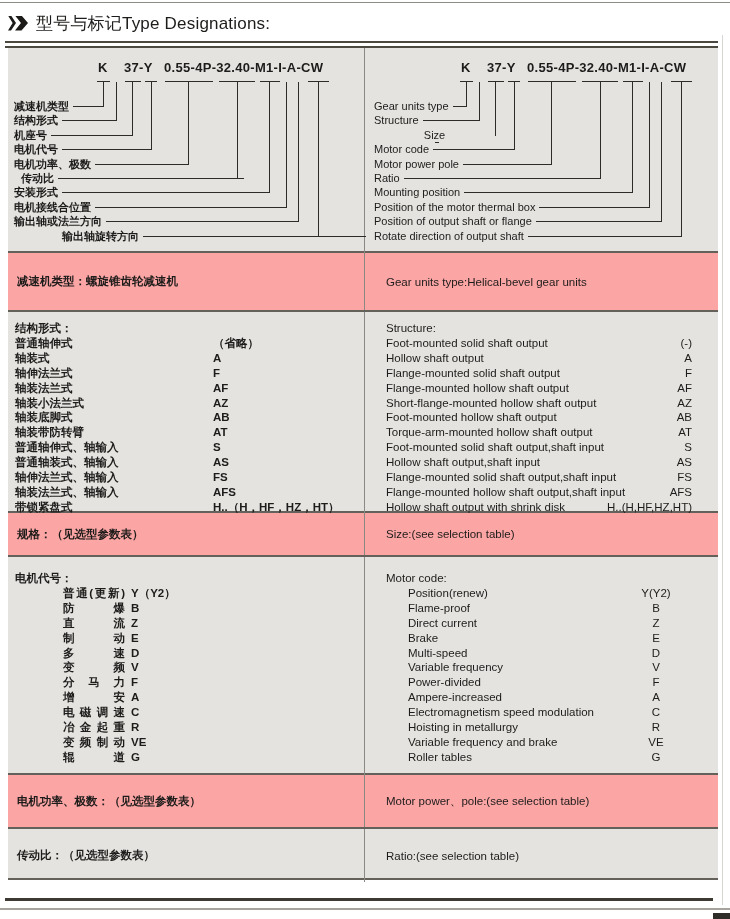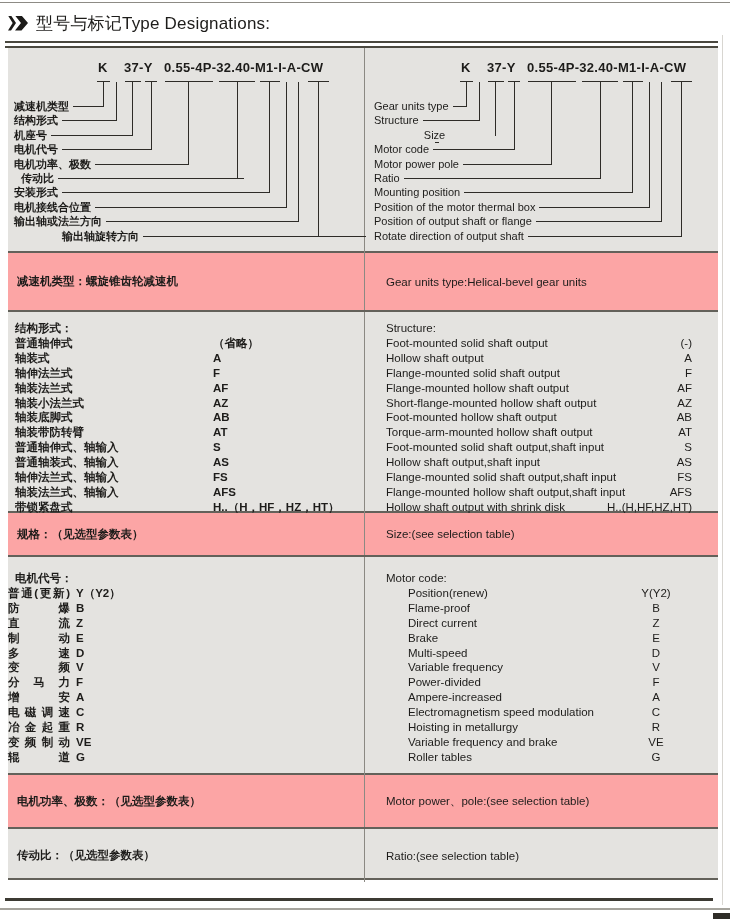--- a/index.html
+++ b/index.html
@@ -64,21 +64,21 @@
   .sec .title-cn { padding-left:7px; }
   .sec .title-en { padding-left:21px; }
   .s-row-cn { display:flex; padding-left:7px; }
   .s-row-cn .slabel { width:198px; }
   .s-row-en { display:flex; padding-left:21px; padding-right:14px; }
   .s-row-en .elabel { flex:1; white-space:nowrap; }
   .s-row-en .ecode  { text-align:right; padding-right:12px; white-space:nowrap; }
 
   
   .motor-pad { padding-top:14px; }
-  .m-row-cn { display:flex; }
+  .m-row-cn { display:flex; padding-left:55px; }
   .m-row-cn .term { display:inline-block; width:62px; text-align:justify; text-align-last:justify; }
   .m-row-cn .mcode { margin-left:6px; white-space:nowrap; }
   .m-row-en { display:flex; padding-left:43px; }
   .m-row-en .mlabel { flex:1; white-space:nowrap; }
   .m-row-en .mecode { width:76px; text-align:center; margin-right:24px; white-space:nowrap; }
 </style>
 </head>
 <body>
 
 <div class="page">

